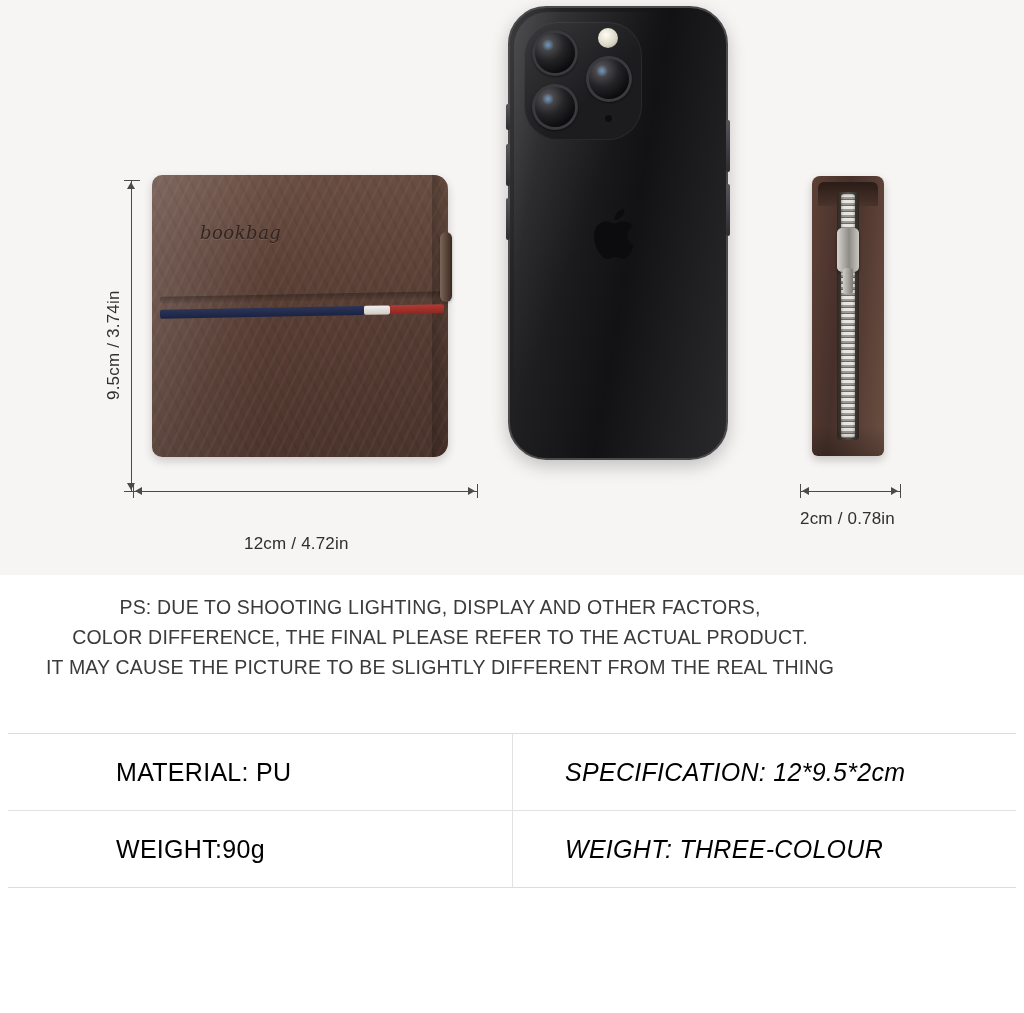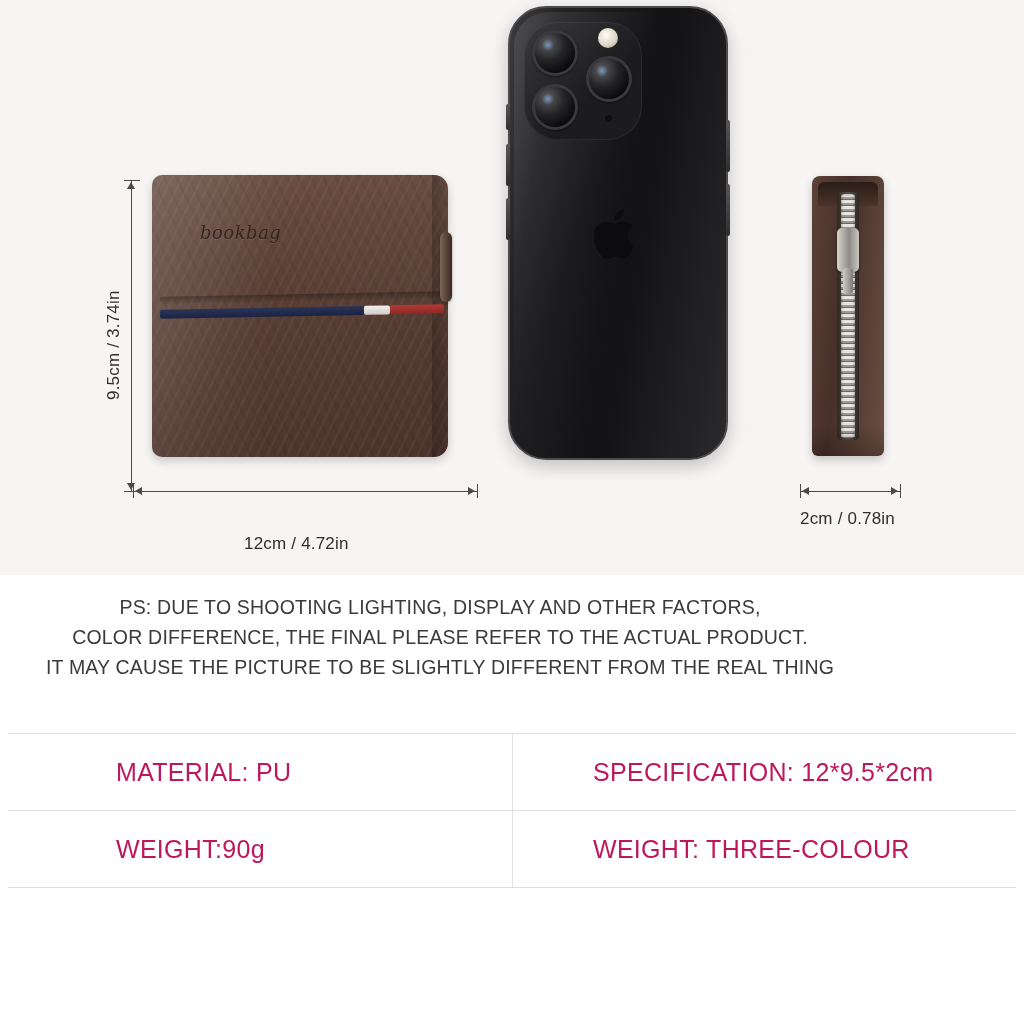--- a/index.html
+++ b/index.html
@@ -321,31 +321,32 @@
   }
   .spec-row {
     display: flex;
     border-bottom: 1px solid #e2e2e2;
   }
   .spec-row:last-child { border-bottom: none; }
   .spec-cell {
     flex: 1 1 50%;
     padding: 18px 0 18px 108px;
     font-size: 25px;
-    color: #be185d;
+    color: #000000;
     letter-spacing: 0.3px;
     box-sizing: border-box;
     min-height: 76px;
     display: flex;
     align-items: center;
     text-align: right;
   }
   .spec-cell.right {
-    padding-left: 80px;
+    padding-left: 52px;
     border-left: 1px solid #e2e2e2;
+    font-style: italic;
   }
   .spec-row.full .spec-cell {
     flex: 1 1 100%;
     padding-left: 88px;
     padding-top: 14px;
     padding-bottom: 16px;
     line-height: 40px;
     display: block;
     border-left: none;
   }

